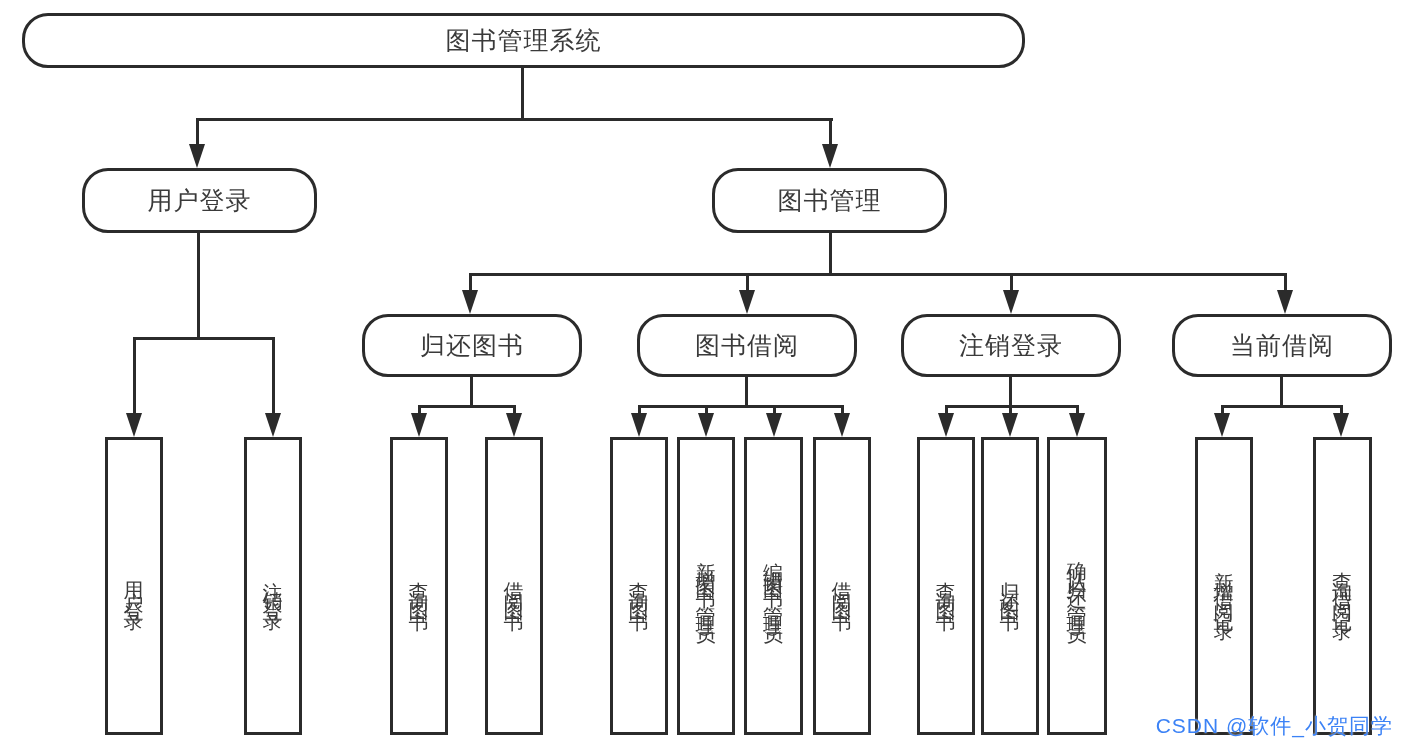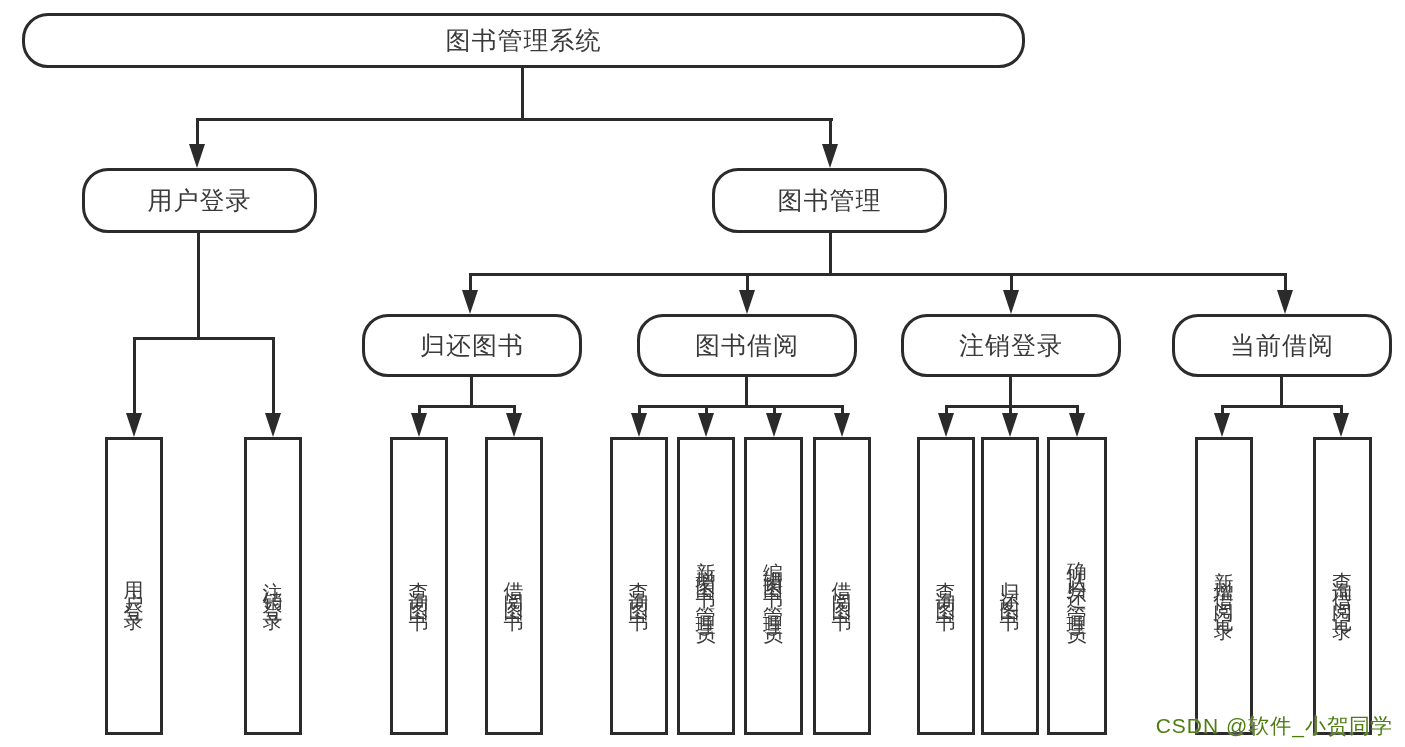--- a/index.html
+++ b/index.html
@@ -35,21 +35,21 @@
   .arrow{
     position:absolute;width:0;height:0;z-index:1;
     border-left:8px solid transparent;
     border-right:8px solid transparent;
     border-top:24px solid #2b2b2b;
   }
   .watermark{
     position:absolute;
     right:12px;top:712px;
     font-size:21px;
-    color:#4d7c0f;
+    color:#3b82f6;
     letter-spacing:1px;
     z-index:5;
     text-shadow:0 0 2px #ffffff;
     white-space:nowrap;
   }
 </style>
 </head>
 <body>
 
 <div id="stage">

